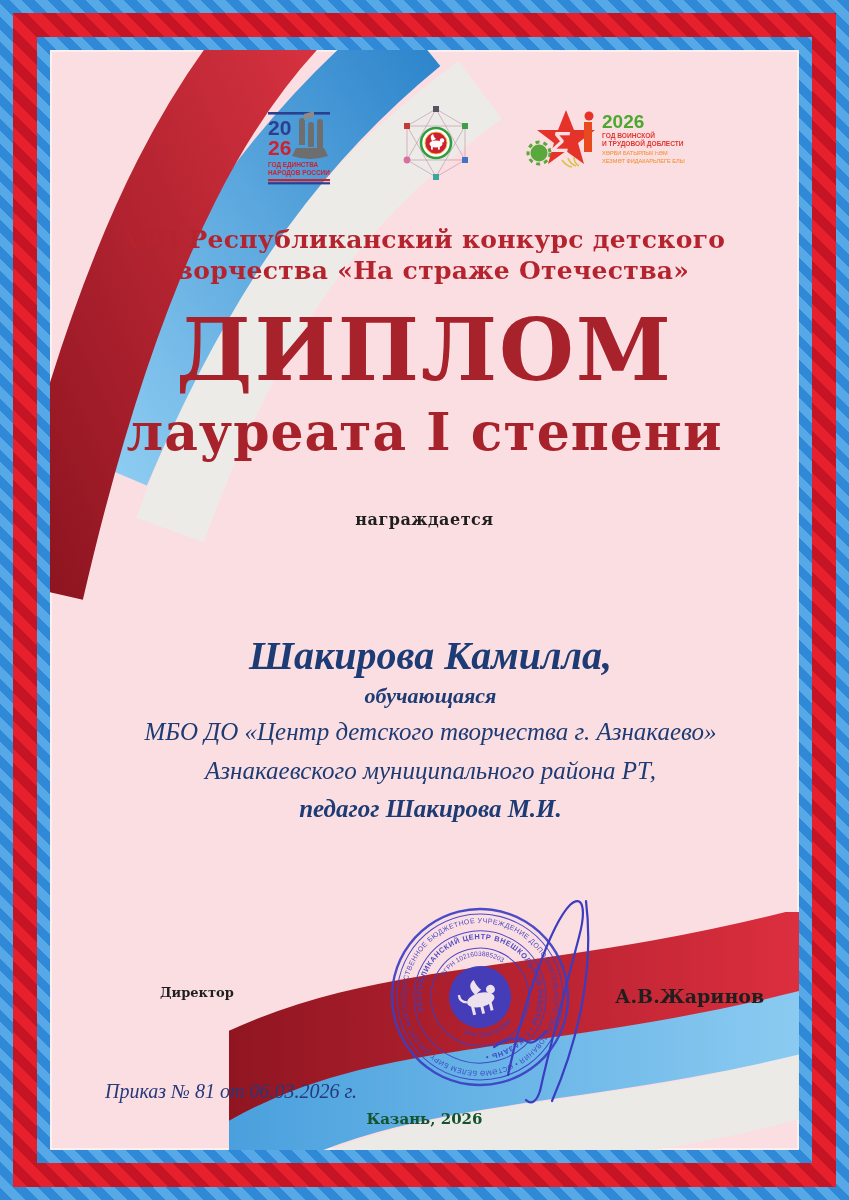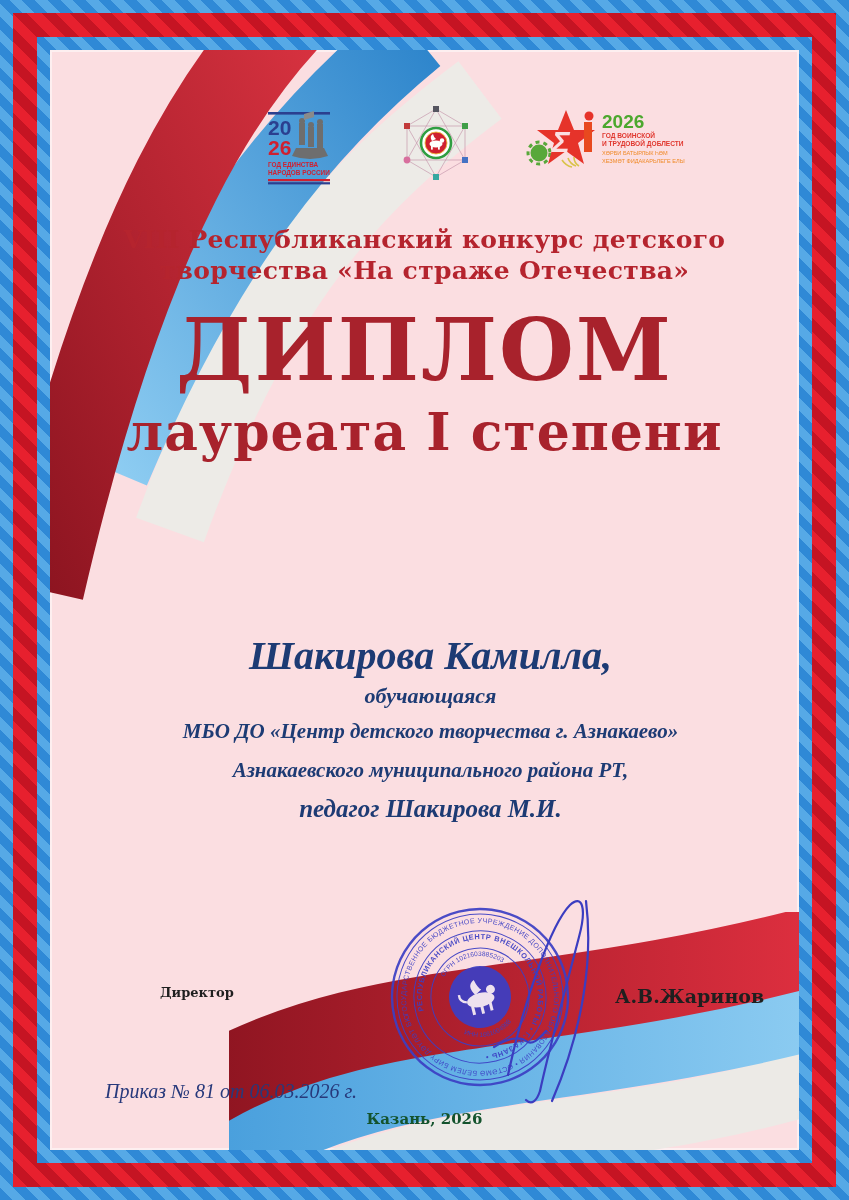--- a/index.html
+++ b/index.html
@@ -16,21 +16,21 @@
   .ctr{left:0;right:0;text-align:center;}
   .slab{font-family:"DejaVu Serif",serif;font-weight:bold;}
   .org-text{top:122px;font-size:11.5px;line-height:14px;color:#222;letter-spacing:.2px;}
   .contest{top:174px;font-size:25px;line-height:31px;color:#b5242e;letter-spacing:.3px;}
   .diploma-title{top:252px;font-size:86px;line-height:96px;color:#a8222c;letter-spacing:2px;}
   .diploma-sub{top:352px;font-size:52px;line-height:60px;color:#a8222c;letter-spacing:1px;}
   .award{top:460px;font-size:16px;color:#1f1f1f;letter-spacing:.5px;}
   .recipient{top:582px;color:#1d3b74;font-family:"Liberation Serif",serif;font-style:italic;padding-left:12px;}
   .recipient .name{font-size:40px;line-height:48px;font-weight:bold;}
   .recipient .status{font-size:22px;line-height:32px;font-weight:600;}
-  .recipient .org1,.recipient .org2{font-size:21px;line-height:39px;font-weight:bold;}
+  .recipient .org1,.recipient .org2{font-size:25px;line-height:39px;font-weight:normal;}
   .recipient .teacher{font-size:25px;line-height:38px;font-weight:bold;}
   .sig-label{left:110px;top:935px;font-size:13px;color:#1f1f1f;}
   .sig-name{left:565px;top:935px;font-size:19px;color:#1f1f1f;}
   .order-ref{left:55px;top:1030px;font-size:20px;color:#27397b;
         font-family:"Liberation Serif",serif;font-style:italic;}
   .city-year{top:1060px;font-size:15px;color:#14532d;}
   svg text{font-family:"Liberation Sans",sans-serif;}
 </style>
 </head>
 <body>
@@ -136,20 +136,21 @@
 
 
     <div class="abs ctr slab contest">
       <div>VIII Республиканский конкурс детского</div>
       <div>творчества «На страже Отечества»</div>
     </div>
 
     <div class="abs ctr slab diploma-title">ДИПЛОМ</div>
     <div class="abs ctr slab diploma-sub">лауреата I степени</div>
 
+    <div class="abs ctr slab award">награждается</div>
 
     <div class="abs ctr recipient">
       <div class="name">Шакирова Камилла,</div>
       <div class="status">обучающаяся</div>
       <div class="org1">МБО ДО «Центр детского творчества г. Азнакаево»</div>
       <div class="org2">Азнакаевского муниципального района РТ,</div>
       <div class="teacher">педагог Шакирова М.И.</div>
     </div>
 
     <svg class="abs" style="left:335px;top:852px;transform:rotate(-14deg);opacity:.92;" width="190" height="190" viewBox="-95 -95 190 190">

